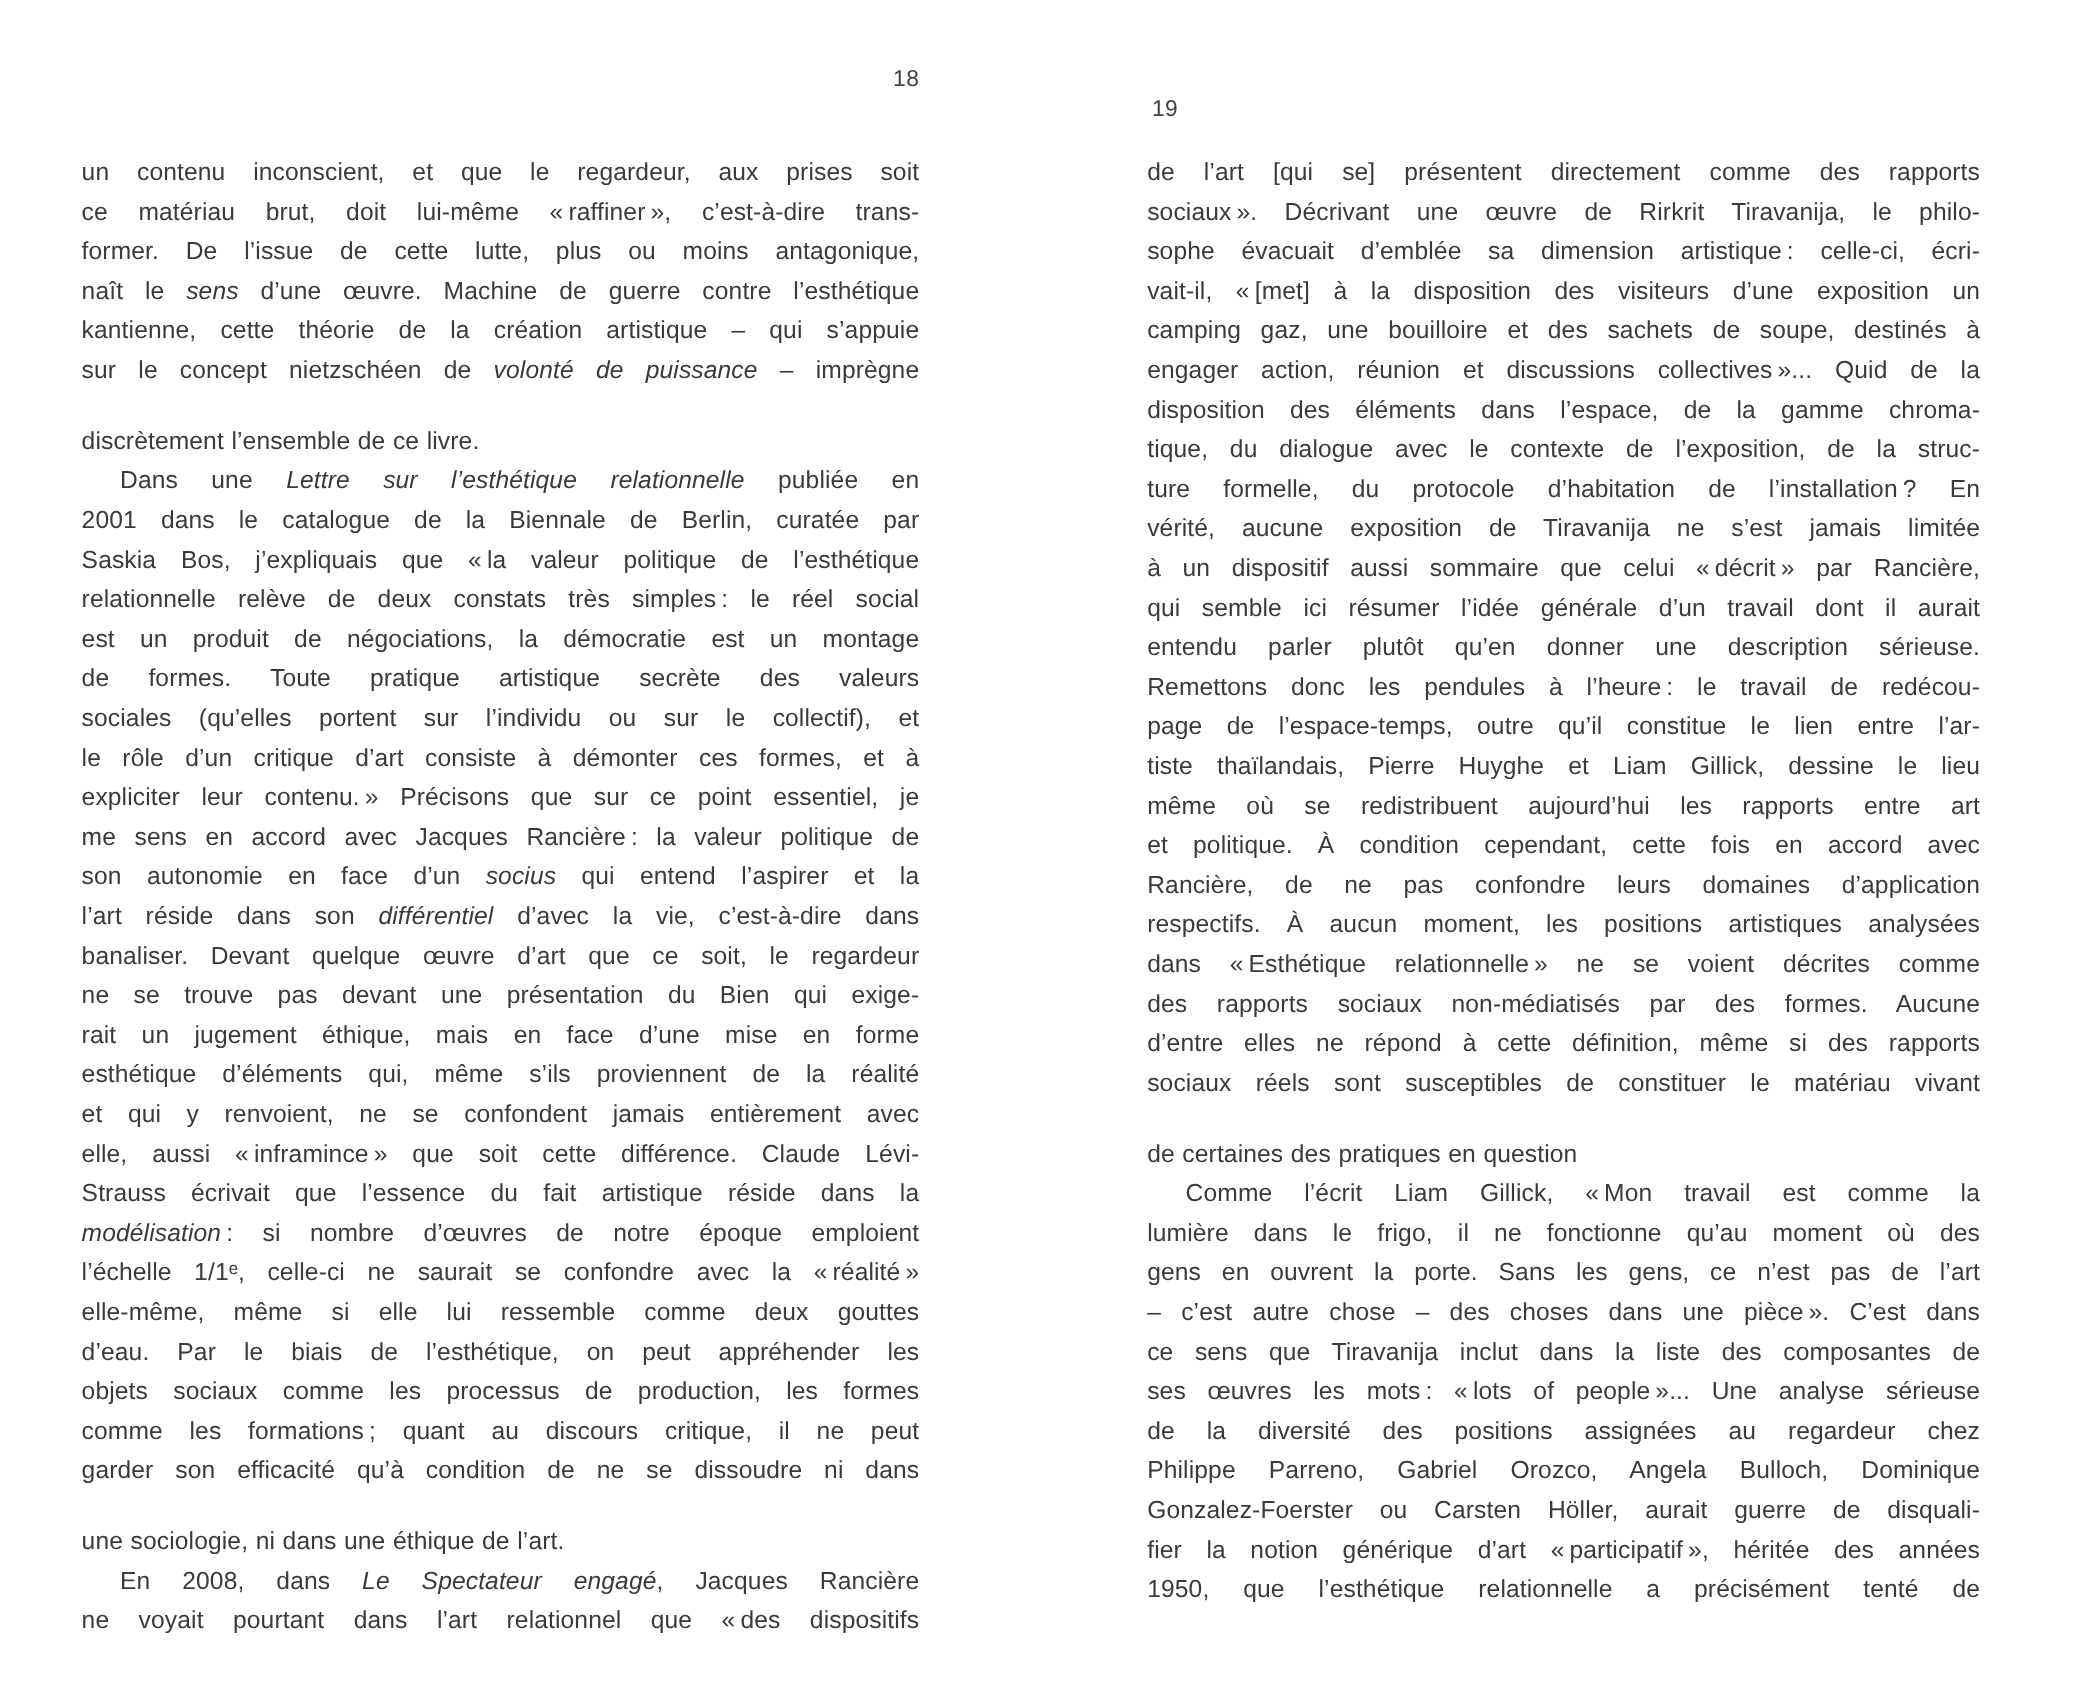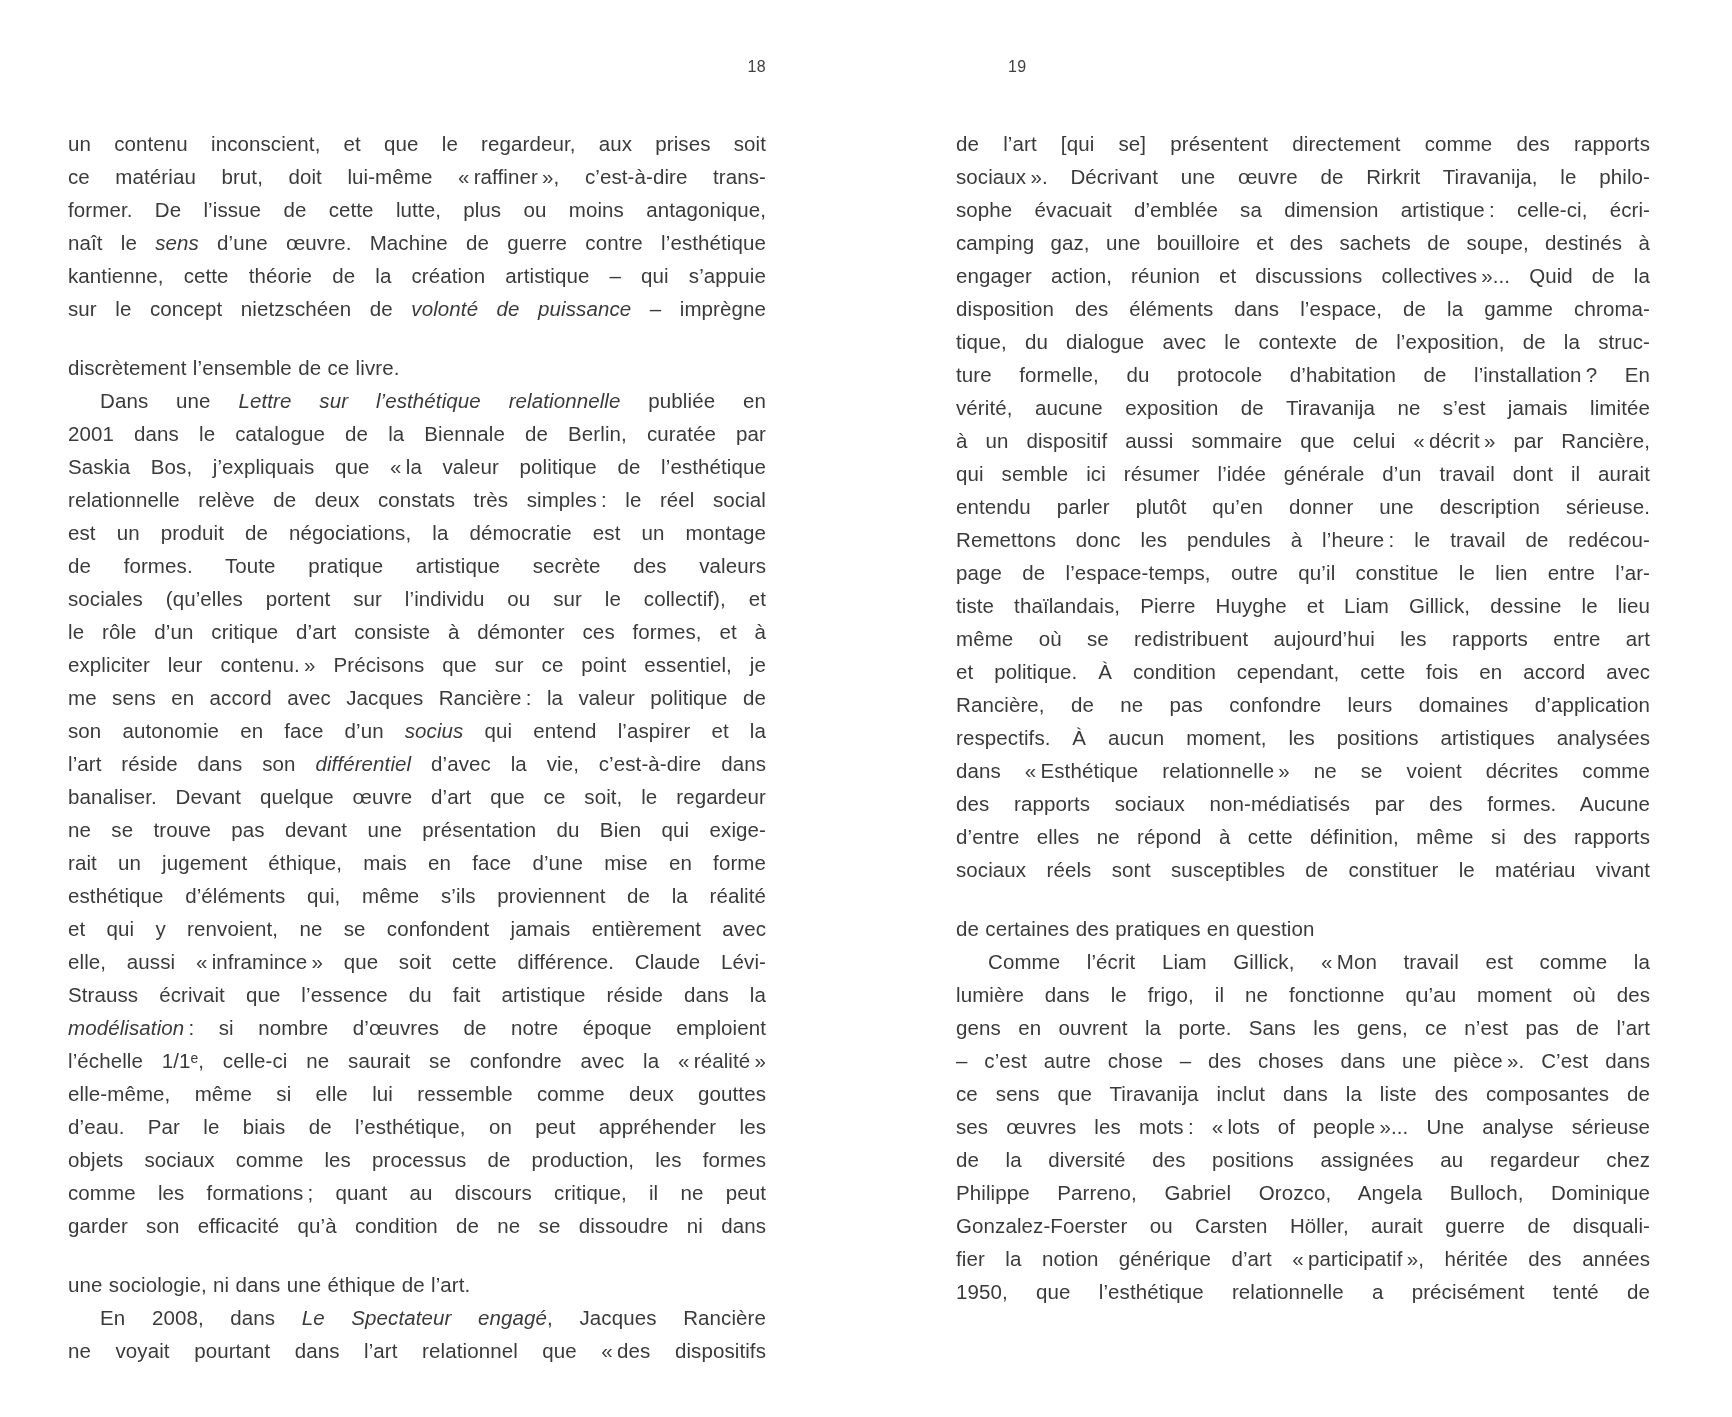--- a/index.html
+++ b/index.html
@@ -12,26 +12,26 @@
     width:1732px;height:1417px;
     background:var(--bg);
     position:relative;
     overflow:hidden;
     font-family:"Liberation Sans","DejaVu Sans",sans-serif;
     color:var(--text-color);
   }
   .spread{position:absolute;inset:0;}
   .pagenum{
     position:absolute;top:56px;
-    font-size:16px;line-height:22px;
+    font-size:19px;line-height:22px;
     color:var(--pagenum-color);
     letter-spacing:0.3px;
   }
   .pagenum-left{left:68px;width:698px;text-align:right;}
-  .pagenum-right{left:1008px;}
+  .pagenum-right{left:960px;margin-top:25px;}
   .column{position:absolute;top:127px;}
   .col-left{left:68px;width:698px;}
   .col-right{left:956px;width:694px;}
   .line{
     font-size:20.5px;
     line-height:33px;
     height:33px;
     letter-spacing:0.1px;
     text-align:justify;
     text-align-last:justify;
@@ -92,20 +92,21 @@
         <div class="line indent">En 2008, dans <i>Le Spectateur engagé</i>, Jacques Rancière</div>
         <div class="line">ne voyait pourtant dans l’art relationnel que « des dispositifs</div>
       </div>
     </div>
 
   <div class="column col-right">
       <div>
         <div class="line">de l’art [qui se] présentent directement comme des rapports</div>
         <div class="line">sociaux ». Décrivant une œuvre de Rirkrit Tiravanija, le philo-</div>
         <div class="line">sophe évacuait d’emblée sa dimension artistique : celle-ci, écri-</div>
+        <div class="line">vait-il, « [met] à la disposition des visiteurs d’une exposition un</div>
         <div class="line">camping gaz, une bouilloire et des sachets de soupe, destinés à</div>
         <div class="line">engager action, réunion et discussions collectives »... Quid de la</div>
         <div class="line">disposition des éléments dans l’espace, de la gamme chroma-</div>
         <div class="line">tique, du dialogue avec le contexte de l’exposition, de la struc-</div>
         <div class="line">ture formelle, du protocole d’habitation de l’installation ? En</div>
         <div class="line">vérité, aucune exposition de Tiravanija ne s’est jamais limitée</div>
         <div class="line">à un dispositif aussi sommaire que celui « décrit » par Rancière,</div>
         <div class="line">qui semble ici résumer l’idée générale d’un travail dont il aurait</div>
         <div class="line">entendu parler plutôt qu’en donner une description sérieuse.</div>
         <div class="line">Remettons donc les pendules à l’heure : le travail de redécou-</div>

